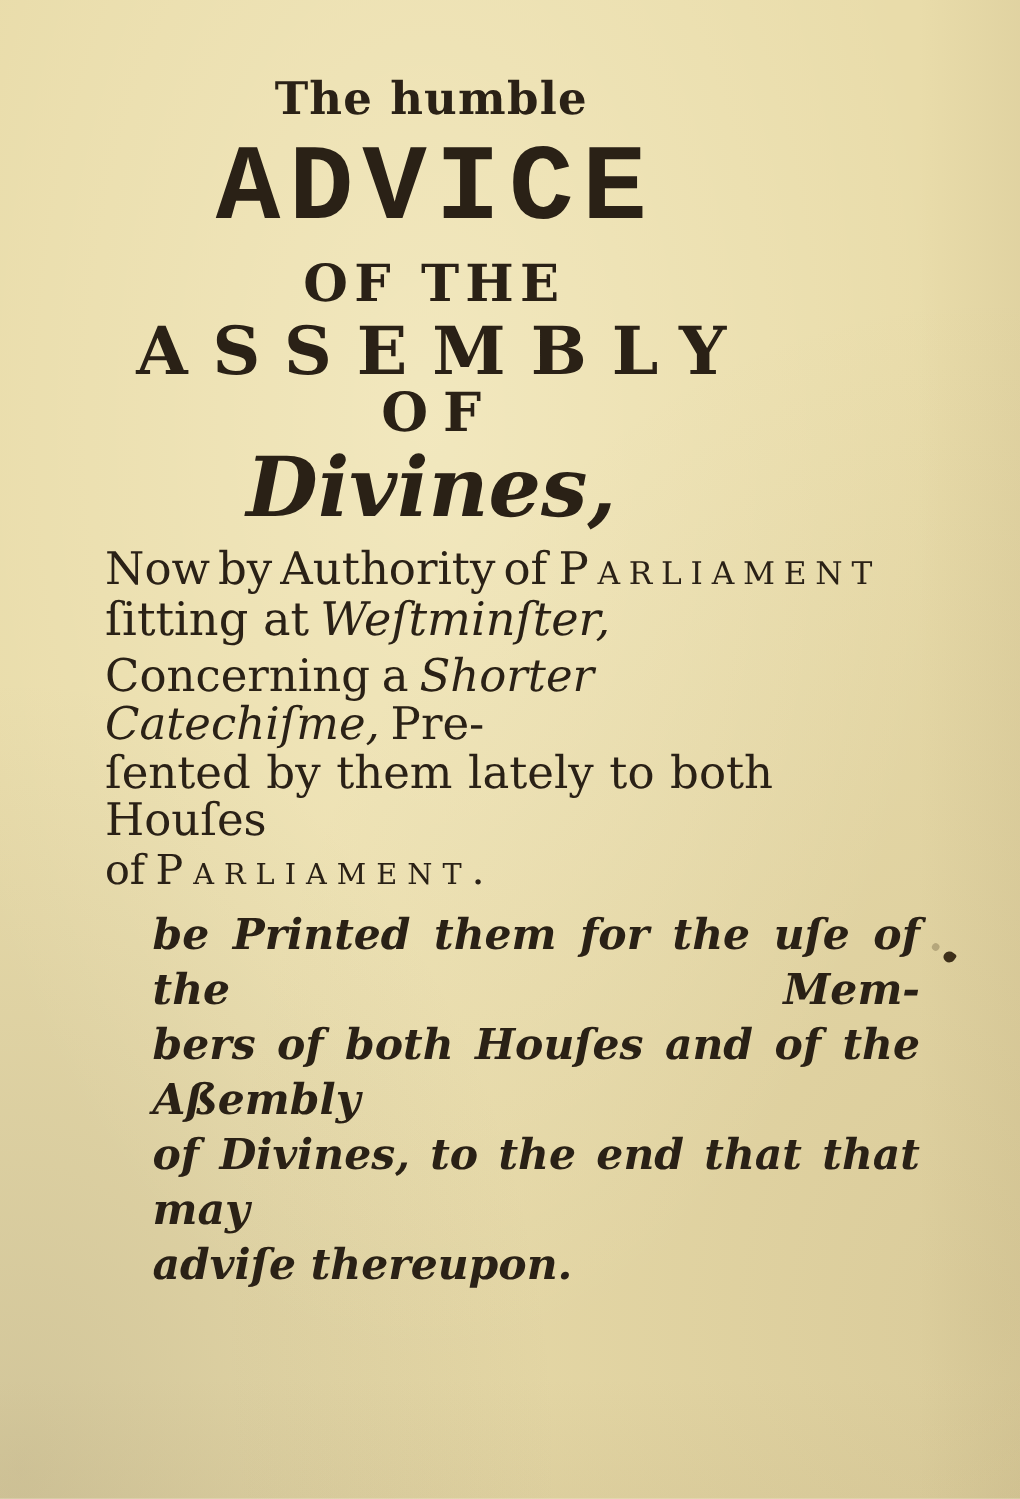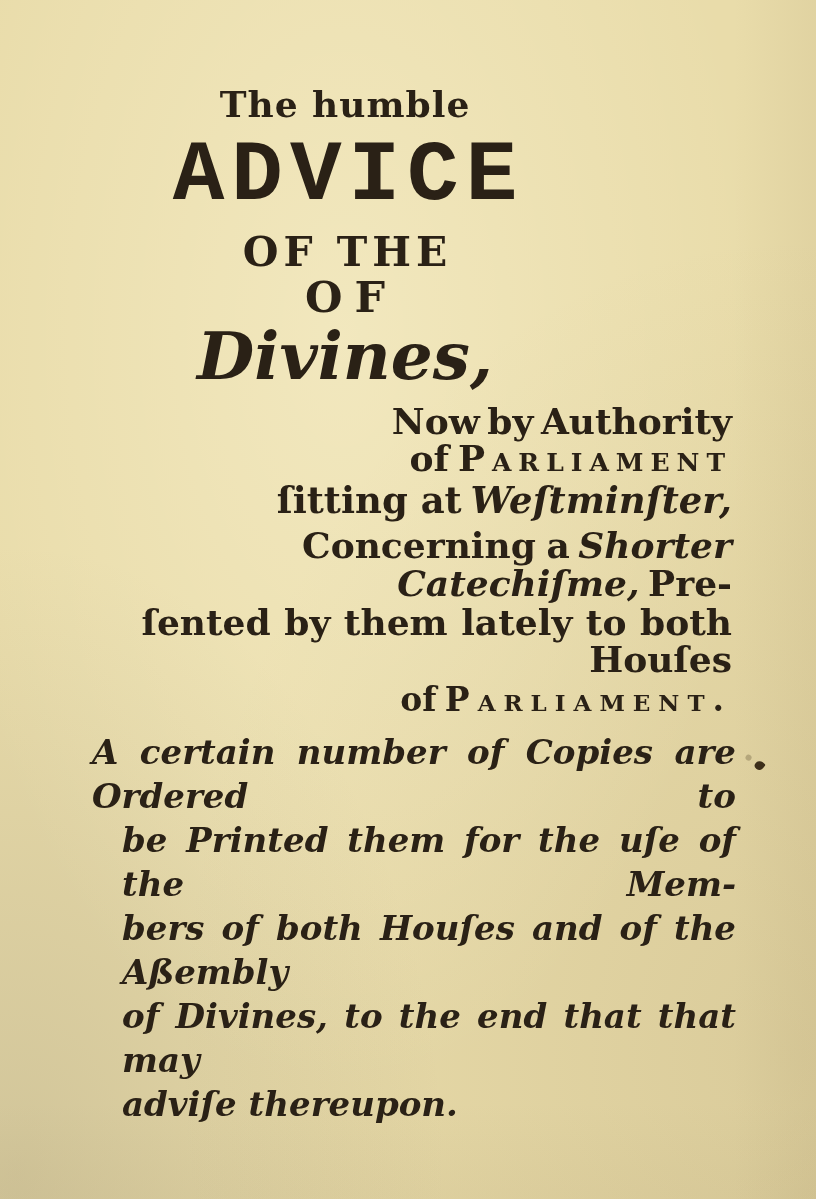--- a/index.html
+++ b/index.html
@@ -2,42 +2,42 @@
 <html><head>
 <meta charset="utf-8">
 <style>
   html,body { margin:0; padding:0; }
   body {
     width:816px; height:1199px; overflow:hidden;
     font-family:"DejaVu Serif","Liberation Serif",serif;
   }
   .page {
     position:relative; width:816px; height:1199px; box-sizing:border-box;
-    padding-top:85px;
+    padding-top:60px;
     color:#2a2116;
     background:
       radial-gradient(ellipse at 42% 28%, rgba(255,249,220,0.40), rgba(255,249,220,0) 62%),
       radial-gradient(ellipse at 97% 88%, rgba(140,118,75,0.16), rgba(140,118,75,0) 55%),
       radial-gradient(ellipse at 2% 98%, rgba(125,115,95,0.22), rgba(125,115,95,0) 38%),
       linear-gradient(270deg, rgba(150,130,85,0.10), rgba(150,130,85,0) 10%),
       linear-gradient(0deg, rgba(150,130,85,0.08), rgba(150,130,85,0) 8%),
       #e9dcaa;
   }
 
   
   .headline { width:520px; margin-left:85px; text-align:center; font-weight:700; }
   .kicker   { font-size:36px; letter-spacing:1px; line-height:1.1; }
   .title    { font-size:86px; line-height:1.0; letter-spacing:7px; margin-top:8px; text-indent:7px;font-family:Liberation Mono, monospace; }
   .ofthe    { font-size:41px; line-height:1.05; letter-spacing:5px; margin-top:12px; text-indent:5px; }
   .assembly { font-size:53px; line-height:1.0; letter-spacing:20px; margin-top:6px; text-indent:20px; }
   .of2      { font-size:43px; line-height:1.0; letter-spacing:12px; margin-top:2px; text-indent:12px; }
   .divines  { font-size:66px; line-height:1.0; margin-top:4px; font-weight:700;font-style:italic; }
 
   
-  .statement { width:648px; margin-left:84px; text-align:right; font-weight:700; }
+  .statement { width:648px; margin-left:84px; text-align:left; font-weight:400; }
   .s-line { line-height:1.05; }
   .s1 { font-size:36px; margin-top:14px; word-spacing:-5px; }
   .s2 { font-size:37px; margin-top:3px; }
   .s3 { font-size:36px; margin-top:7px; word-spacing:-2px; }
   .s4 { font-size:36px; margin-top:1px; word-spacing:1px; }
   .s5 { font-size:33px; margin-top:4px; }
   .caps { font-variant:small-caps; letter-spacing:7px; margin-left:0.25em; }
   .s5 .caps { letter-spacing:8px; }
   .it { font-style:italic; }
   .seg { margin-left:0.24em; }
@@ -57,20 +57,21 @@
 </style>
 </head>
 <body>
 
 <div class="page">
 
   <div class="headline">
     <div class="kicker">The humble</div>
     <div class="title">ADVICE</div>
     <div class="ofthe">OF THE</div>
+    <div class="assembly">ASSEMBLY</div>
     <div class="of2">OF</div>
     <div class="divines">Divines,</div>
   </div>
 
   <div class="statement">
     <div class="s-line s1">
       <span>Now by Authority of</span><span class="caps">Parliament</span>
     </div>
     <div class="s-line s2">
       <span>ſitting at</span><span class="it seg">Weſtminſter,</span>
@@ -78,21 +79,20 @@
     <div class="s-line s3">
       <span>Concerning a</span><span class="it seg">Shorter Catechiſme,</span><span class="seg">Pre-</span>
     </div>
     <div class="s-line s4">ſented by them lately to both Houſes</div>
     <div class="s-line s5">
       <span>of</span><span class="caps">Parliament.</span>
     </div>
   </div>
 
   <div class="ordernote">
-    <div class="n-line just">A certain number of Copies are Ordered to</div>
     <div class="n-line indent just">be Printed them for the uſe of the Mem-</div>
     <div class="n-line indent just">bers of both Houſes and of the Aßembly</div>
     <div class="n-line indent just">of Divines, to the end that that may</div>
     <div class="n-line indent">adviſe thereupon.</div>
   </div>
 
   <div class="speck"></div>
 
 </div>
 

